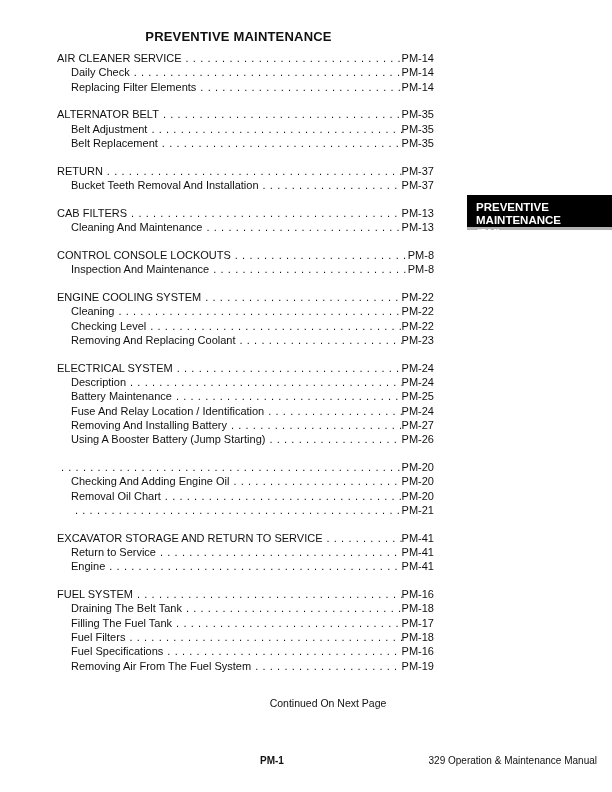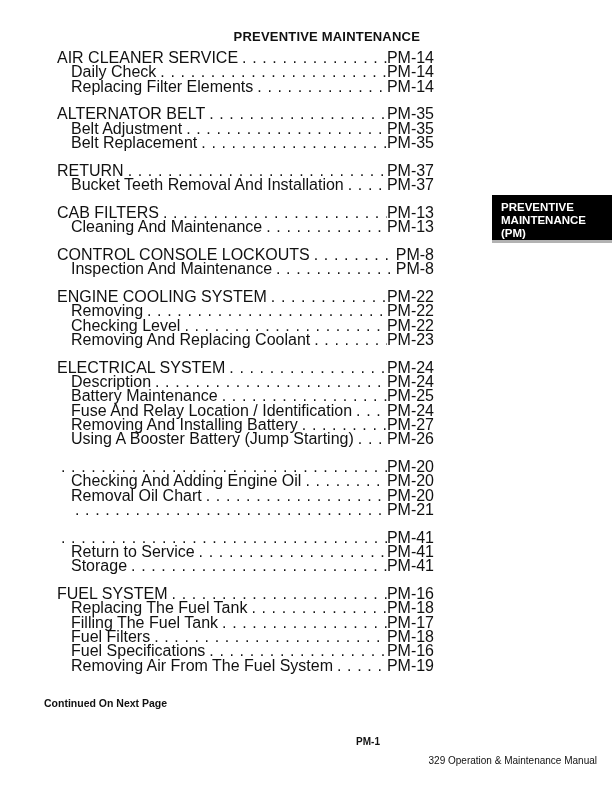--- a/index.html
+++ b/index.html
@@ -7,50 +7,50 @@
     position:relative;
     width:612px;height:792px;
     background:#ffffff;
     color:#111111;
     font-family:"Liberation Sans",sans-serif;
     overflow:hidden;
     margin:0 auto;
   }
   .doc-title{
     position:absolute;top:29px;left:57px;width:363px;
-    text-align:right;font-size:13px;font-weight:bold;letter-spacing:.2px;
+    text-align:center;font-size:13px;font-weight:bold;letter-spacing:.2px;
     white-space:nowrap;
   }
   .toc{
     position:absolute;top:51px;left:57px;width:377px;
-    font-size:16px;line-height:14.3px;
+    font-size:11px;line-height:14.3px;
   }
   .toc-section{margin-bottom:13.5px;}
   .row{display:flex;align-items:baseline;}
   .row .label{flex:0 0 auto;white-space:nowrap;}
   .row .dots{
     flex:1 1 auto;overflow:hidden;white-space:nowrap;
     padding:0 2px 0 4px;letter-spacing:.6px;
   }
   .row .pg{flex:0 0 auto;white-space:nowrap;}
   .row.sub{padding-left:14px;}
   .side-tab{
-    position:absolute;top:195px;left:492px;right:0;height:45px;
+    position:absolute;top:195px;left:467px;right:0;height:32px;
     background:#000000;color:#ffffff;
     font-weight:bold;font-size:11.5px;line-height:13px;
     padding:6px 0 0 9px;box-sizing:border-box;
     box-shadow:0 3px 0 rgba(0,0,0,.30);
   }
   .continued{
     position:absolute;top:697px;left:0;right:0;padding-left:44px;
-    font-weight:bold;font-size:10.5px;
+    text-align:center;font-weight:normal;font-size:10.5px;
   }
   .footer-pagenum{
-    position:absolute;top:736px;left:260px;width:120px;
-    text-align:right;font-weight:bold;font-size:10px;
+    position:absolute;top:755px;left:260px;width:120px;
+    text-align:left;font-weight:bold;font-size:10px;
   }
   .footer-manual{
     position:absolute;top:755px;right:15px;
     text-align:right;font-weight:normal;font-size:10px;white-space:nowrap;
   }
 </style>
 </head>
 <body>
 
 <div class="page">
@@ -128,21 +128,21 @@
           <span class="pg">PM-8</span>
         </div>
       </section>
       <section class="toc-section">
         <div class="row main">
           <span class="label">ENGINE COOLING SYSTEM</span>
           <span class="dots">. . . . . . . . . . . . . . . . . . . . . . . . . . . . . . . . . . . . . . . . . . . . . . . . . . . . . . . . . . . . . . . . . . . . . . . . . . . . . . . . . . . . . . . . . . </span>
           <span class="pg">PM-22</span>
         </div>
         <div class="row sub">
-          <span class="label">Removing</span>
+          <span class="label">Cleaning</span>
           <span class="dots">. . . . . . . . . . . . . . . . . . . . . . . . . . . . . . . . . . . . . . . . . . . . . . . . . . . . . . . . . . . . . . . . . . . . . . . . . . . . . . . . . . . . . . . . . . </span>
           <span class="pg">PM-22</span>
         </div>
         <div class="row sub">
           <span class="label">Checking Level</span>
           <span class="dots">. . . . . . . . . . . . . . . . . . . . . . . . . . . . . . . . . . . . . . . . . . . . . . . . . . . . . . . . . . . . . . . . . . . . . . . . . . . . . . . . . . . . . . . . . . </span>
           <span class="pg">PM-22</span>
         </div>
         <div class="row sub">
           <span class="label">Removing And Replacing Coolant</span>
@@ -197,42 +197,43 @@
           <span class="dots">. . . . . . . . . . . . . . . . . . . . . . . . . . . . . . . . . . . . . . . . . . . . . . . . . . . . . . . . . . . . . . . . . . . . . . . . . . . . . . . . . . . . . . . . . . </span>
           <span class="pg">PM-20</span>
         </div>
         <div class="row sub">
           <span class="dots">. . . . . . . . . . . . . . . . . . . . . . . . . . . . . . . . . . . . . . . . . . . . . . . . . . . . . . . . . . . . . . . . . . . . . . . . . . . . . . . . . . . . . . . . . . </span>
           <span class="pg">PM-21</span>
         </div>
       </section>
       <section class="toc-section">
         <div class="row main">
+          <span class="label">EXCAVATOR STORAGE AND RETURN TO SERVICE</span>
           <span class="dots">. . . . . . . . . . . . . . . . . . . . . . . . . . . . . . . . . . . . . . . . . . . . . . . . . . . . . . . . . . . . . . . . . . . . . . . . . . . . . . . . . . . . . . . . . . </span>
           <span class="pg">PM-41</span>
         </div>
         <div class="row sub">
           <span class="label">Return to Service</span>
           <span class="dots">. . . . . . . . . . . . . . . . . . . . . . . . . . . . . . . . . . . . . . . . . . . . . . . . . . . . . . . . . . . . . . . . . . . . . . . . . . . . . . . . . . . . . . . . . . </span>
           <span class="pg">PM-41</span>
         </div>
         <div class="row sub">
-          <span class="label">Storage</span>
+          <span class="label">Engine</span>
           <span class="dots">. . . . . . . . . . . . . . . . . . . . . . . . . . . . . . . . . . . . . . . . . . . . . . . . . . . . . . . . . . . . . . . . . . . . . . . . . . . . . . . . . . . . . . . . . . </span>
           <span class="pg">PM-41</span>
         </div>
       </section>
       <section class="toc-section">
         <div class="row main">
           <span class="label">FUEL SYSTEM</span>
           <span class="dots">. . . . . . . . . . . . . . . . . . . . . . . . . . . . . . . . . . . . . . . . . . . . . . . . . . . . . . . . . . . . . . . . . . . . . . . . . . . . . . . . . . . . . . . . . . </span>
           <span class="pg">PM-16</span>
         </div>
         <div class="row sub">
-          <span class="label">Replacing The Fuel Tank</span>
+          <span class="label">Draining The Belt Tank</span>
           <span class="dots">. . . . . . . . . . . . . . . . . . . . . . . . . . . . . . . . . . . . . . . . . . . . . . . . . . . . . . . . . . . . . . . . . . . . . . . . . . . . . . . . . . . . . . . . . . </span>
           <span class="pg">PM-18</span>
         </div>
         <div class="row sub">
           <span class="label">Filling The Fuel Tank</span>
           <span class="dots">. . . . . . . . . . . . . . . . . . . . . . . . . . . . . . . . . . . . . . . . . . . . . . . . . . . . . . . . . . . . . . . . . . . . . . . . . . . . . . . . . . . . . . . . . . </span>
           <span class="pg">PM-17</span>
         </div>
         <div class="row sub">
           <span class="label">Fuel Filters</span>

